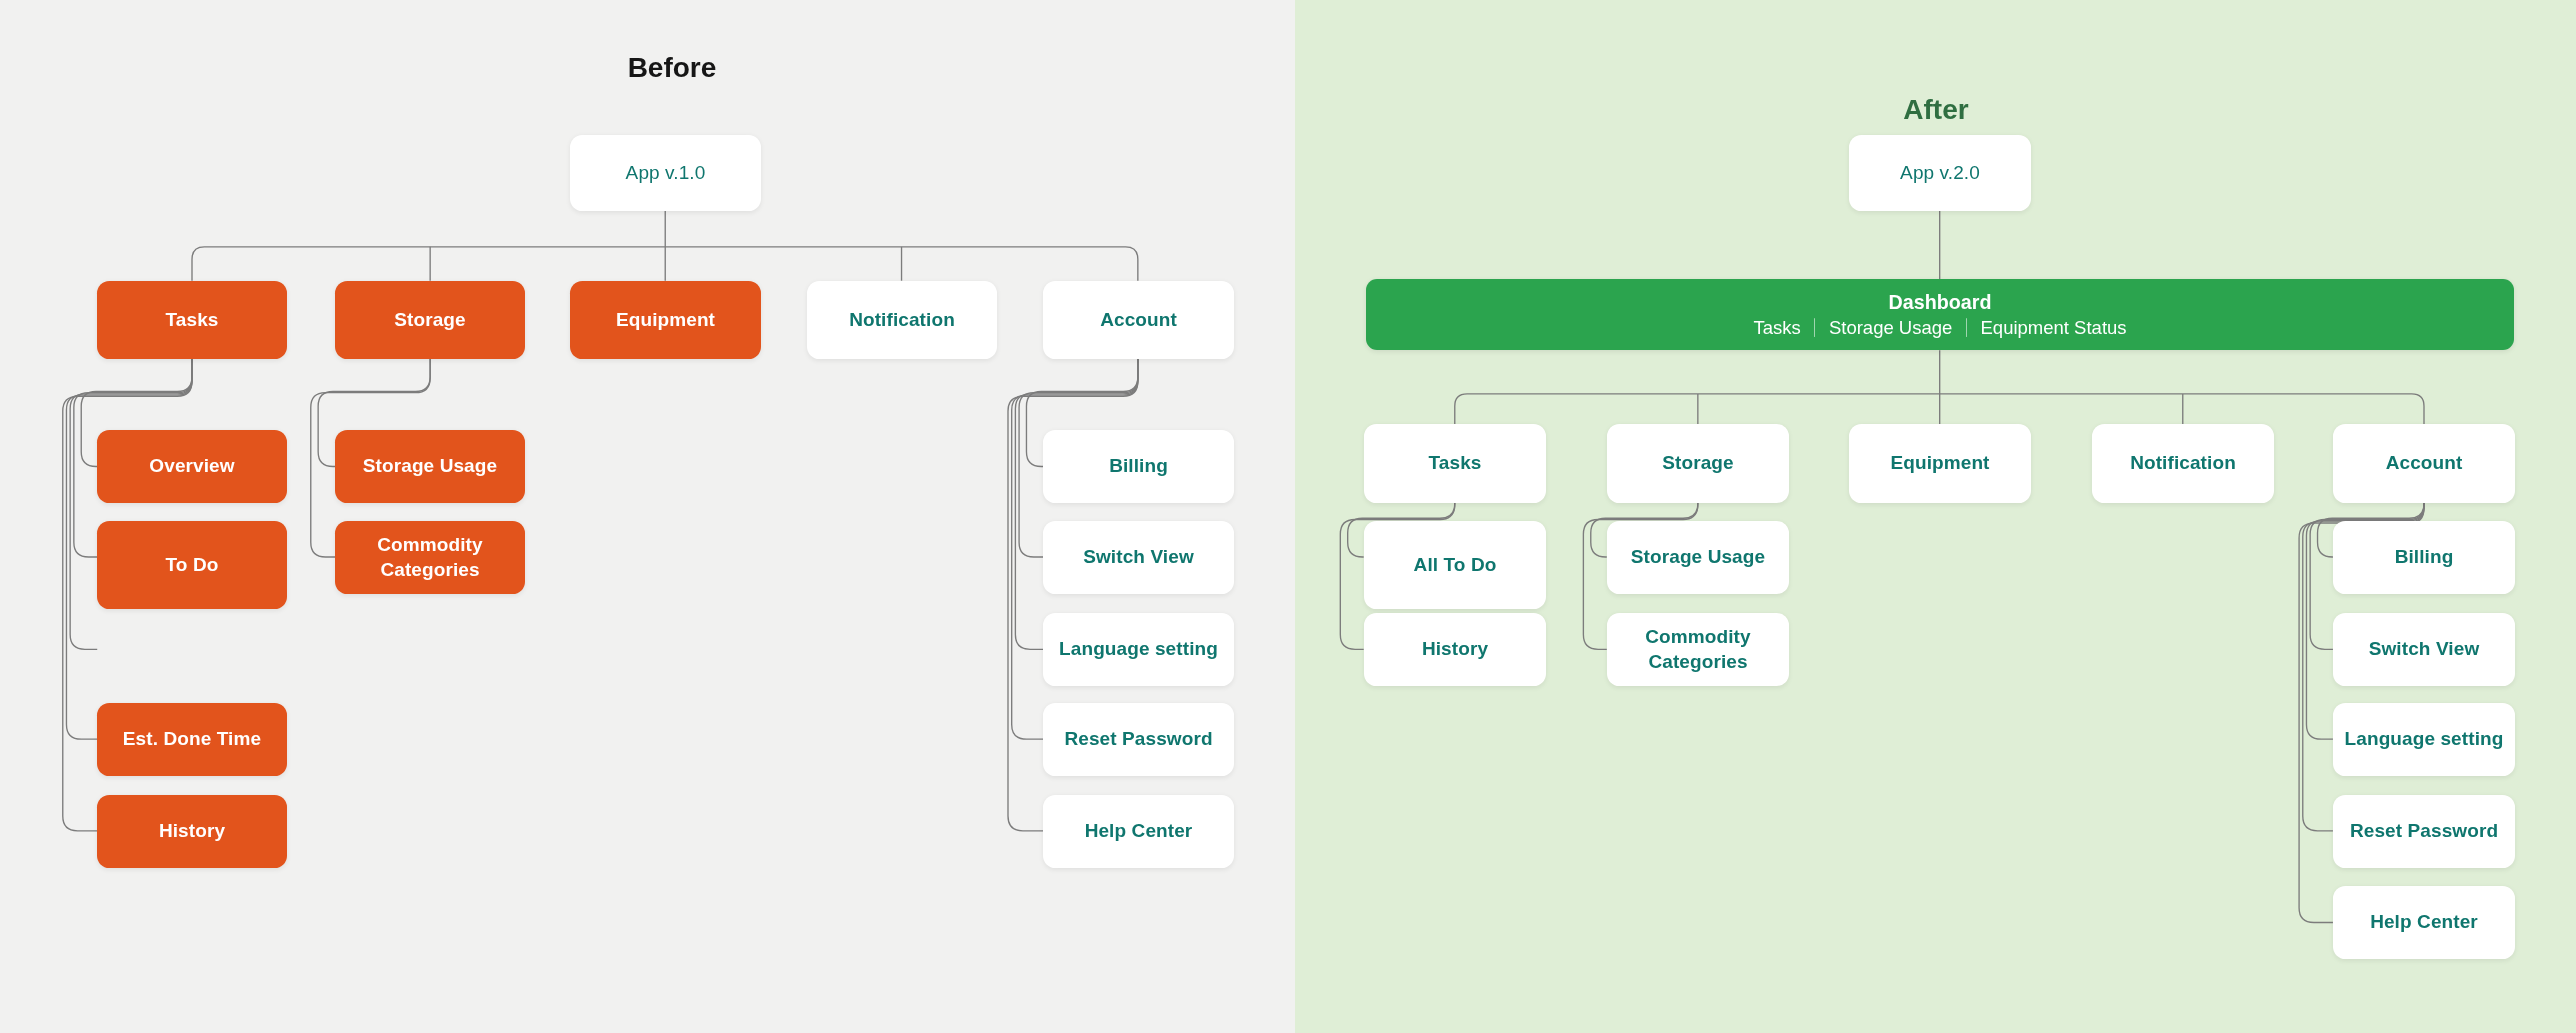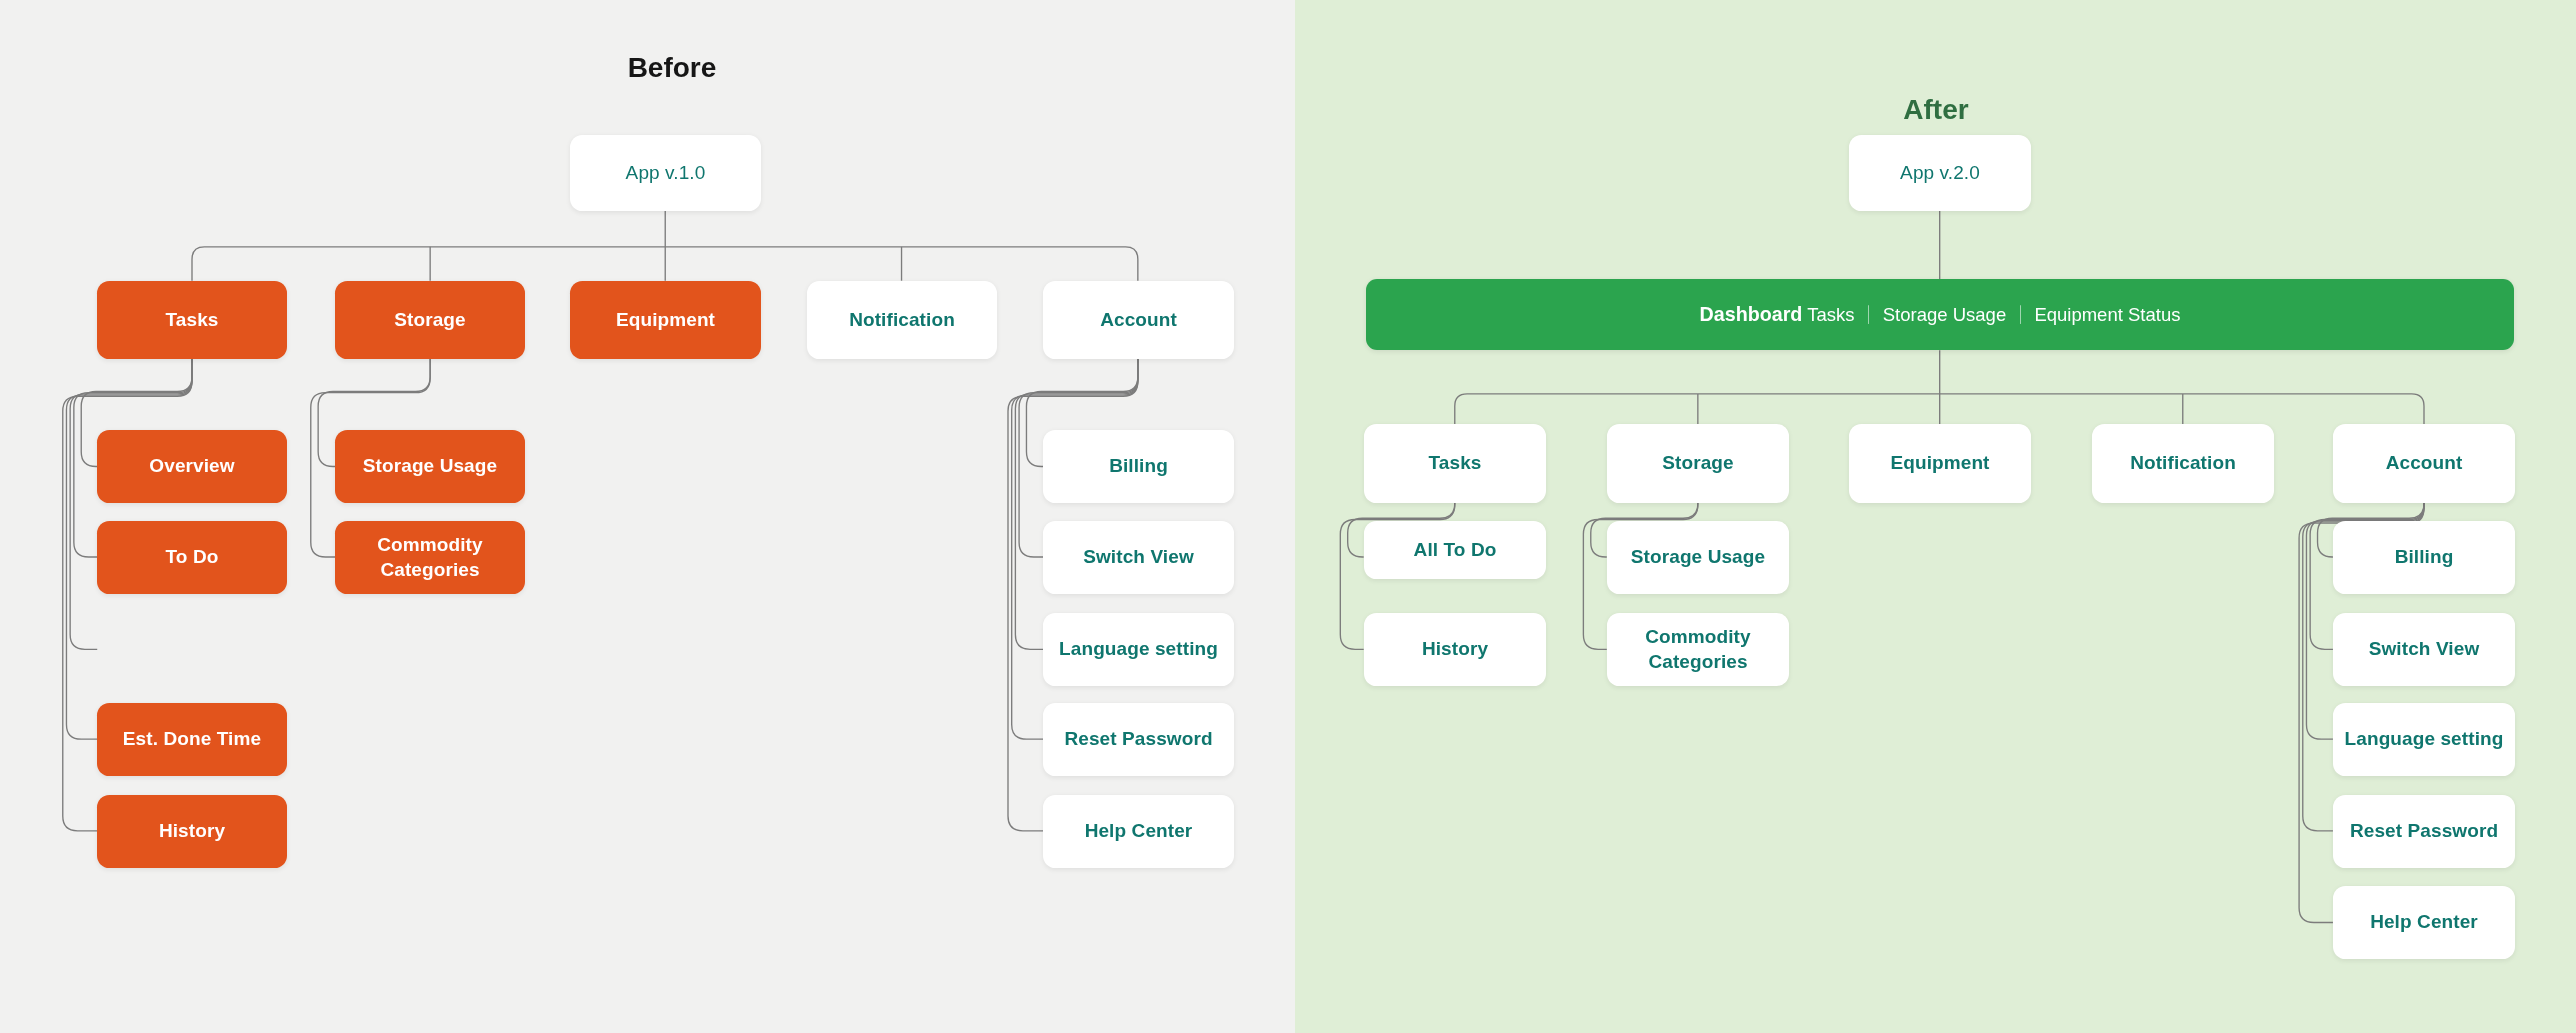--- a/index.html
+++ b/index.html
@@ -21,21 +21,21 @@
     position:absolute;display:flex;align-items:center;justify-content:center;
     text-align:center;border-radius:12.3px;
     font-size:19px;font-weight:600;line-height:24.6px;letter-spacing:0.1px;
     box-shadow:0 1.8px 4.9px rgba(0,0,0,.07);
     box-sizing:border-box;padding:3.7px 6.2px;
   }
   .node.white{background:#ffffff;color:#0f766e;}
   .node.orange{background:var(--orange,#E2541C);color:#ffffff;}
   .node.root{font-weight:500;}
   .bar{
-    position:absolute;display:flex;flex-direction:row;align-items:center;justify-content:center;
+    position:absolute;display:flex;flex-direction:column;align-items:center;justify-content:center;
     gap:4.9px;border-radius:11px;background:var(--green,#2BA44E);color:#ffffff;
     box-shadow:0 1.8px 4.9px rgba(0,0,0,.08);box-sizing:border-box;
   }
   .bar-title{font-size:19.7px;font-weight:700;line-height:21px;}
   .bar-items{display:flex;align-items:center;gap:13.5px;font-size:18.5px;font-weight:500;line-height:19.7px;}
   .bar-sep{width:1.2px;height:18.5px;background:rgba(255,255,255,.55);border-radius:0.6px;}
 </style>
 </head>
 <body>
 
@@ -102,21 +102,21 @@
   <div class="node white" style="left:807px;top:281px;width:190px;height:78px;">
     <span>Notification</span>
   </div>
   <div class="node white" style="left:1043px;top:281px;width:191px;height:78px;">
     <span>Account</span>
   </div>
 
   <div class="node orange" style="left:97px;top:430px;width:190px;height:73px;">
     <span>Overview</span>
   </div>
-  <div class="node orange" style="left:97px;top:521px;width:190px;height:73px;">
+  <div class="node orange" style="left:97px;top:521px;width:190px;height:88px;">
     <span>To Do</span>
   </div>
   <div class="node orange" style="left:97px;top:703px;width:190px;height:73px;">
     <span>Est. Done Time</span>
   </div>
   <div class="node orange" style="left:97px;top:795px;width:190px;height:73px;">
     <span>History</span>
   </div>
 
   <div class="node orange" style="left:335px;top:430px;width:190px;height:73px;">
@@ -166,21 +166,21 @@
   <div class="node white" style="left:1849px;top:424px;width:182px;height:79px;">
     <span>Equipment</span>
   </div>
   <div class="node white" style="left:2092px;top:424px;width:182px;height:79px;">
     <span>Notification</span>
   </div>
   <div class="node white" style="left:2333px;top:424px;width:182px;height:79px;">
     <span>Account</span>
   </div>
 
-  <div class="node white" style="left:1364px;top:521px;width:182px;height:58px;">
+  <div class="node white" style="left:1364px;top:521px;width:182px;height:88px;">
     <span>All To Do</span>
   </div>
   <div class="node white" style="left:1364px;top:613px;width:182px;height:73px;">
     <span>History</span>
   </div>
 
   <div class="node white" style="left:1607px;top:521px;width:182px;height:73px;">
     <span>Storage Usage</span>
   </div>
   <div class="node white" style="left:1607px;top:613px;width:182px;height:73px;">

